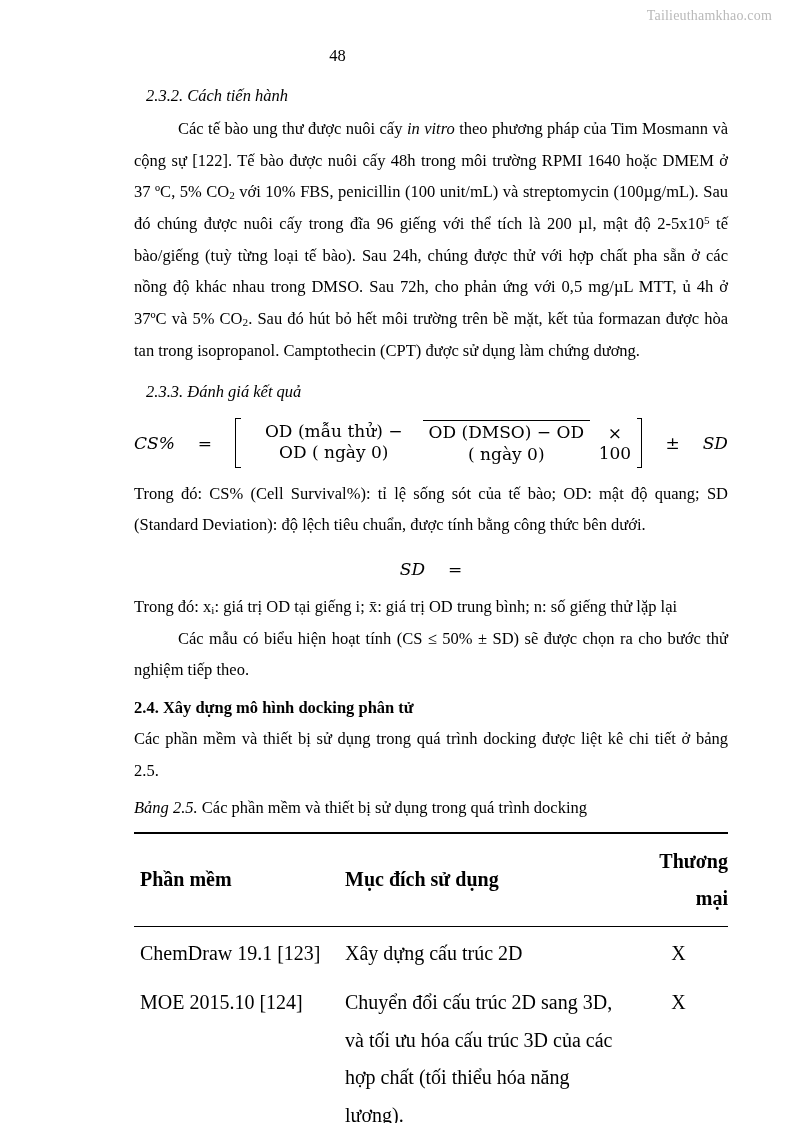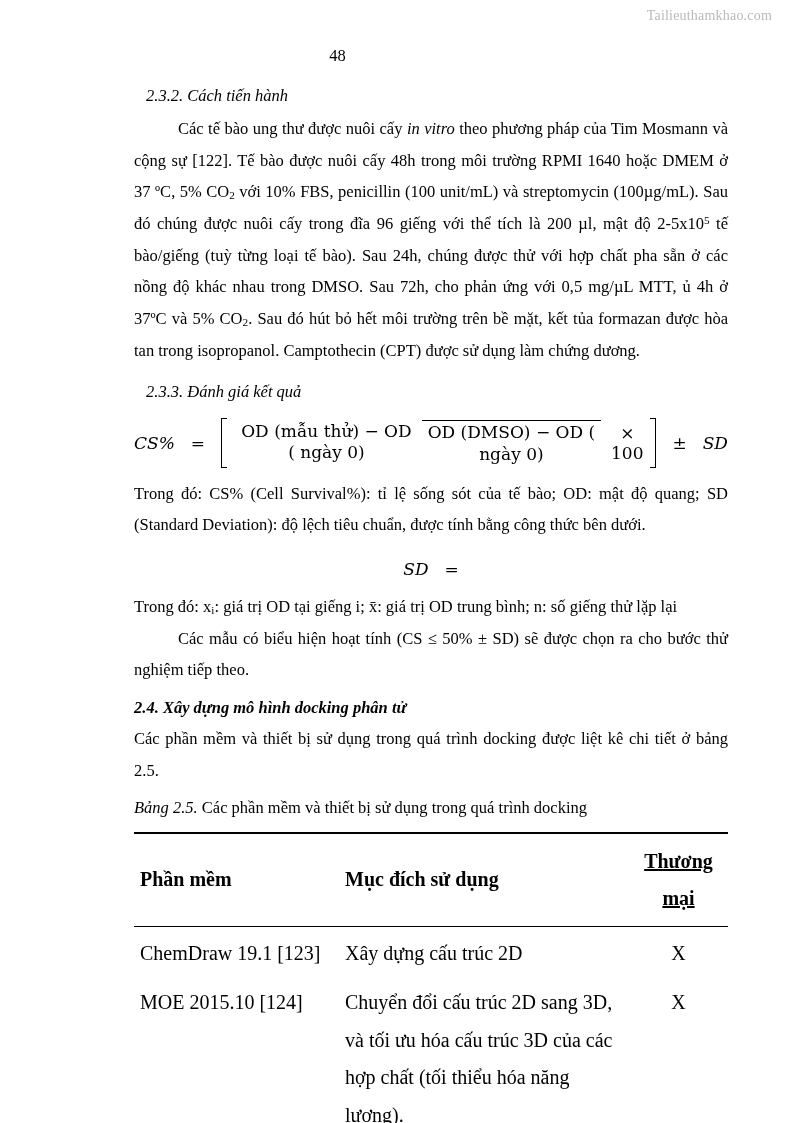--- a/index.html
+++ b/index.html
@@ -94,21 +94,21 @@
   .math-block {
     font-size: 17px;
     text-align: center;
     margin: 14px 0 10px 0;
     font-family: "DejaVu Serif", "Liberation Serif", serif;
   }
   .math-row {
     display: inline-flex;
     align-items: center;
     justify-content: center;
-    gap: 16px;
+    gap: 23px;
   }
   .mi { font-style: italic; }
   .mvar { font-style: italic; }
 
   .bracket {
     display: inline-flex;
     align-items: stretch;
   }
   .bracket > .bk {
     display: inline-block;
@@ -188,21 +188,21 @@
   }
   table.doc-table thead th {
     border-top: 2.2px solid #000;
     border-bottom: 1.6px solid #000;
     font-weight: bold;
     text-align: left;
     padding: 9px 6px 9px 6px;
     vertical-align: middle;
     line-height: 1.85;
   }
-  table.doc-table thead th.c3 { text-align: center; padding-left: 0; padding-right: 0; text-decoration: underline; }
+  table.doc-table thead th.c3 { text-align: right; padding-left: 0; padding-right: 0; }
   table.doc-table tbody td {
     padding: 8px 6px 4px 6px;
     vertical-align: top;
     line-height: 1.88;
     border: none;
   }
   table.doc-table tbody td.c3 { text-align: center; padding-left: 0; padding-right: 0; }
   table.doc-table col.col1 { width: 205px; }
   table.doc-table col.col2 { width: 290px; }
   table.doc-table col.col3 { width: 99px; }
@@ -250,21 +250,21 @@
       <span class="math-row">
         <span class="mi">SD</span>
         <span>=</span>
       </span>
     </div>
 
     <p class="body noindent tight"><span>Trong đó: x</span><sub>i</sub><span>: giá trị OD tại giếng i; </span><span>x̄</span><span>: giá trị OD trung bình; n: số giếng thử lặp lại</span></p>
 
     <p class="body indent tight">Các mẫu có biểu hiện hoạt tính (CS ≤ 50% ± SD) sẽ được chọn ra cho bước thử nghiệm tiếp theo.</p>
 
-    <div class="h-main" style="margin-top:10px;font-style:italic;">2.4. Xây dựng mô hình docking phân tử</div>
+    <div class="h-main" style="margin-top:10px;">2.4. Xây dựng mô hình docking phân tử</div>
 
     <p class="body noindent tight">Các phần mềm và thiết bị sử dụng trong quá trình docking được liệt kê chi tiết ở bảng 2.5.</p>
 
     <div class="caption"><span class="ital">Bảng 2.5.</span><span> Các phần mềm và thiết bị sử dụng trong quá trình docking</span></div>
 
     <table class="doc-table">
       <colgroup>
         <col class="col1">
           <col class="col2">
           <col class="col3">

